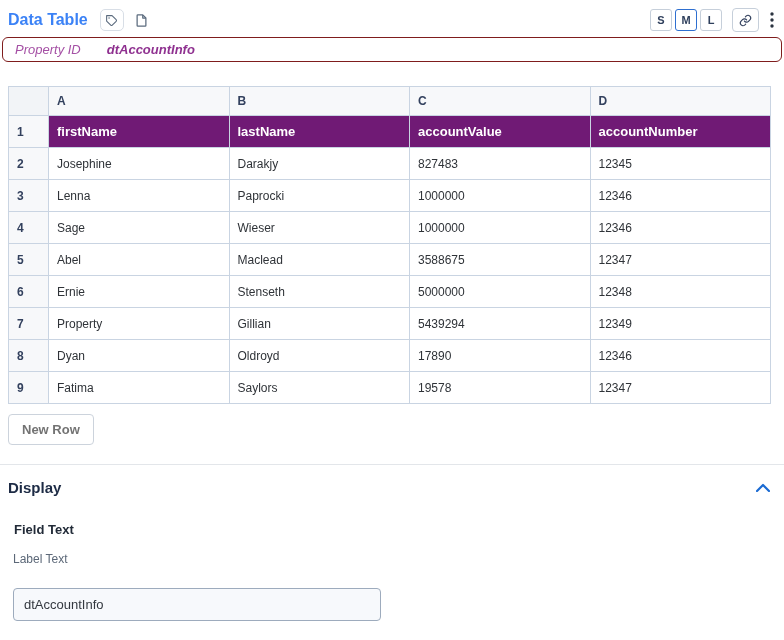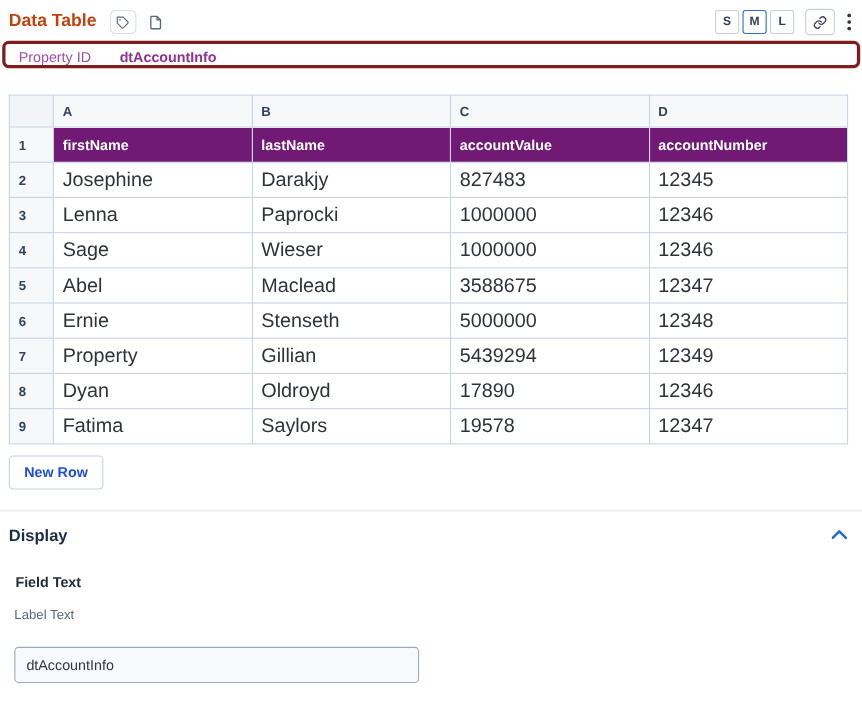--- a/index.html
+++ b/index.html
@@ -3,70 +3,70 @@
 <meta charset="utf-8">
 <style>
   * { box-sizing: border-box; margin: 0; padding: 0; }
   html,body { width: 784px; height: 640px; background: #ffffff;
     font-family: "Liberation Sans", sans-serif; overflow: hidden; }
 
   
   .topbar { display: flex; justify-content: space-between; align-items: center;
     padding: 8px 8px 0 8px; height: 32px; }
   .topbar-left { display: flex; align-items: center; }
-  .page-title { font-size: 16px; font-weight: bold; color: #c2410c; }
+  .page-title { font-size: 16px; font-weight: bold; color: #3b82f6; }
   .icon-chip { display: inline-flex; align-items: center; justify-content: center;
     width: 24px; height: 22px; border: 1px solid #d8dee6; border-radius: 5px;
     margin-left: 12px; background: #fff; cursor: pointer; }
   .icon-plain { display: inline-flex; align-items: center; justify-content: center;
     width: 20px; height: 22px; margin-left: 8px; cursor: pointer; }
   .topbar-right { display: flex; align-items: center; }
   .size-btn { width: 22px; height: 22px; border: 1px solid #c6cfda; background: #fff;
     border-radius: 3px; font-family: "Liberation Sans", sans-serif; font-size: 11px;
     font-weight: 600; color: #2e3f5c; margin-left: 3px; cursor: pointer; padding: 0; }
   .size-btn.selected { border-color: #2e6fd0; }
   .link-btn { width: 27px; height: 24px; border: 1px solid #c6cfda; background: #fff;
     border-radius: 4px; margin-left: 10px; cursor: pointer; display: inline-flex;
     align-items: center; justify-content: center; padding: 0; }
   .kebab { display: inline-flex; align-items: center; margin-left: 9px; cursor: pointer;
     padding: 2px; }
 
   
-  .property-bar { margin: 5px 2px 0 2px; border: 3px solid #7f1d1d; border-radius: 6px;
-    padding: 4px 12px; display: flex; align-items: flex-start; height: 25px; }
+  .property-bar { margin: 5px 2px 0 2px; border: 1px solid #7f1d1d; border-radius: 6px;
+    padding: 4px 12px; display: flex; align-items: flex-start; height: 25px; font-style: italic; }
   .prop-label { font-size: 13px; color: #a44fa4; }
   .prop-value { font-size: 13px; font-weight: bold; color: #8f3190; margin-left: 26px; }
 
   
   table.grid { margin: 24px 13px 0 8px; width: 763px; border-collapse: collapse;
     table-layout: fixed; }
   table.grid th, table.grid td { border: 1px solid #c9d4e2; padding: 0 0 0 8px;
     text-align: left; overflow: hidden; white-space: nowrap; }
   tr.letter-row { height: 29px; }
   tr.letter-row th { background: #f7f8fa; font-size: 12px; font-weight: bold;
     color: #33415e; cursor: pointer; }
   tr.letter-row th.corner { background: #f2f4f7; cursor: default; }
   td.rownum { background: #f7f8fa; font-size: 12px; font-weight: bold; color: #33415e;
     cursor: pointer; }
   tr.field-row { height: 32px; }
   tr.field-row td.field-cell { background: #701a75; color: #ffffff; font-weight: bold;
     font-size: 13px; cursor: pointer; }
   tr.data-row { height: 32px; }
-  tr.data-row td.cell { background: #ffffff; color: #2f3338; font-size: 18px;
+  tr.data-row td.cell { background: #ffffff; color: #2f3338; font-size: 12px;
     cursor: pointer; }
 
   
   .new-row-btn { margin: 10px 0 0 8px; padding: 0 13px; height: 31px;
     font-family: "Liberation Sans", sans-serif; font-size: 13px; font-weight: bold;
-    color: #1d4ed8; background: #fff; border: 1px solid #ccd3dc; border-radius: 4px;
+    color: #737373; background: #fff; border: 1px solid #ccd3dc; border-radius: 4px;
     cursor: pointer; }
 
   
   .divider { margin-top: 19px; border-top: 1px solid #e3e6ea; width: 784px; }
-  .display-header { display: flex; justify-content: space-between; 
+  .display-header { display: flex; justify-content: space-between; align-items: center;
     padding: 14px 12px 0 8px; }
   .display-title { font-size: 15px; font-weight: bold; color: #1d2b45; }
   .chev-btn { background: none; border: none; cursor: pointer; padding: 2px;
     display: inline-flex; }
   .field-text-title { margin: 26px 0 0 14px; font-size: 13px; font-weight: bold;
     color: #222b38; }
   .label-text-label { margin: 15px 0 22px 13px; font-size: 12px; color: #5c6878; }
   .label-text-input { margin-left: 13px; width: 368px; height: 33px;
     background: #f7f9fc; border: 1px solid #9dabbd; border-radius: 4px;
     font-family: "Liberation Sans", sans-serif; font-size: 13px; color: #33383f;

